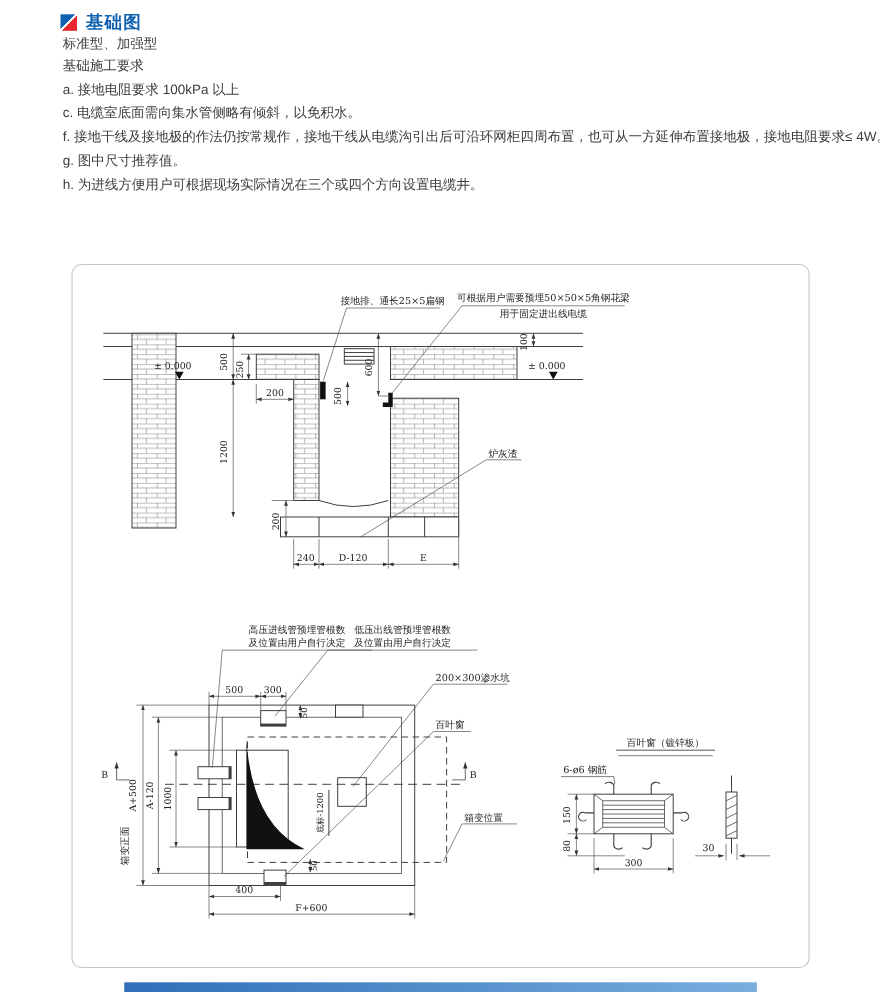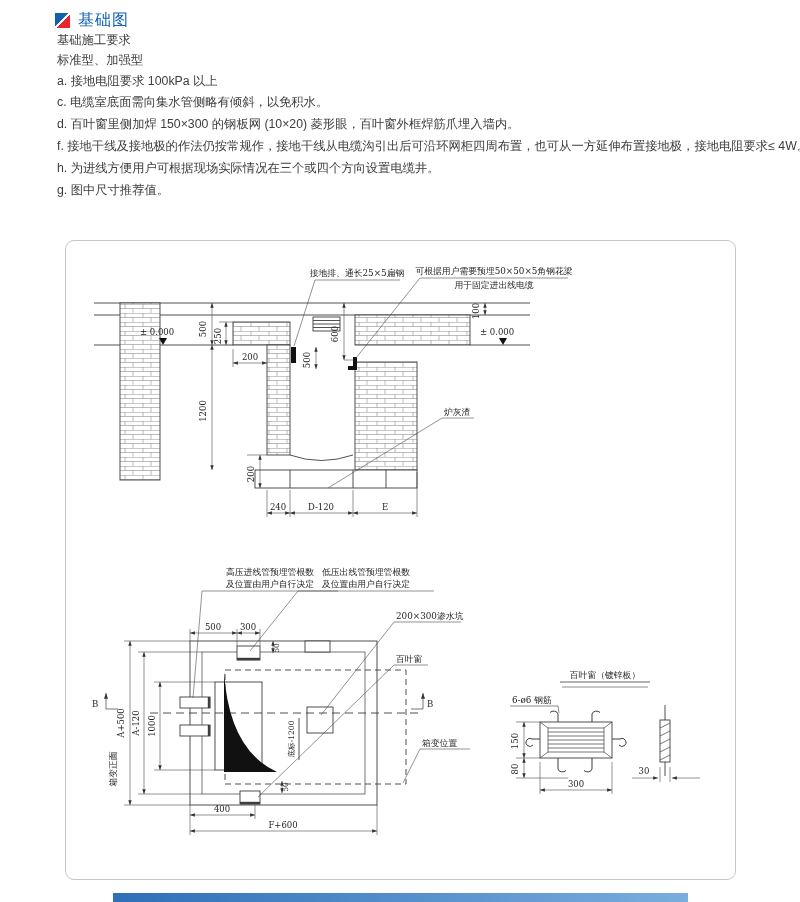--- a/index.html
+++ b/index.html
@@ -1,21 +1,21 @@
 <!DOCTYPE html>
 <html><head>
 <meta charset="utf-8">
 <style>
   html,body{margin:0;padding:0;background:#fff;}
   .page{position:relative;width:800px;height:902px;background:#fff;overflow:hidden;
         font-family:"Liberation Sans","DejaVu Sans",sans-serif;color:#3c3c3c;}
   .header{position:absolute;left:55px;top:10px;display:flex;align-items:center;gap:8px;}
   .hicon{width:15px;height:15px;display:inline-block;
          background:linear-gradient(135deg,#1061b0 46%,#ffffff 46%,#ffffff 54%,#e8262d 54%);}
-  .htitle{font-size:16px;font-weight:normal;color:#1061b0;letter-spacing:1px;}
+  .htitle{font-size:16px;font-weight:bold;color:#1061b0;letter-spacing:1px;}
   .textblock{position:absolute;left:57px;top:34px;width:700px;font-size:12.3px;line-height:1.0;}
   .intro{margin:0 0 8px 0;}
   .note{margin:0 0 9.5px 0;white-space:nowrap;}
   .drawbox{position:absolute;left:65px;top:240px;width:669px;height:638px;
            border:1px solid #c6c6c6;border-radius:9px;background:#fff;}
   .drawbox svg{display:block;}
   svg text{fill:#1f1f1f;font-family:"DejaVu Serif","Liberation Serif",serif;}
   .dimtxt{font-size:8.5px;}
   .lbltxt{font-size:8.8px;}
   .smalltxt{font-size:7.6px;}
@@ -26,28 +26,27 @@
 <body>
 
 <div class="page">
 
   <div class="header">
     <span class="hicon"></span>
     <span class="htitle">基础图</span>
   </div>
 
   <div class="textblock">
+    <p class="intro">标准型、加强型</p>
     <p class="intro">基础施工要求</p>
-    <p class="intro">标准型、加强型</p>
     <p class="note">a. 接地电阻要求 100kPa 以上</p>
     <p class="note">c. 电缆室底面需向集水管侧略有倾斜，以免积水。</p>
-    <p class="note">d. 百叶窗里侧加焊 150×300 的钢板网 (10×20) 菱形眼，百叶窗外框焊筋爪埋入墙内。</p>
     <p class="note">f. 接地干线及接地极的作法仍按常规作，接地干线从电缆沟引出后可沿环网柜四周布置，也可从一方延伸布置接地极，接地电阻要求≤ 4W。</p>
+    <p class="note">g. 图中尺寸推荐值。</p>
     <p class="note">h. 为进线方便用户可根据现场实际情况在三个或四个方向设置电缆井。</p>
-    <p class="note">g. 图中尺寸推荐值。</p>
   </div>
 
   <div class="drawbox">
   <svg width="669" height="637" viewBox="0 0 669 637">
     <defs>
       <pattern id="brick" width="18" height="9" patternUnits="userSpaceOnUse">
         <rect width="18" height="9" fill="#ffffff"></rect>
         <path d="M0,0.3 H18 M0,4.5 H18 M5,0 V4.5 M13,4.5 V9" stroke="#8d8d8d" stroke-width="0.6" fill="none"></path>
       </pattern>
       <marker id="arr" viewBox="0 0 10 10" refX="9" refY="5" markerWidth="9" markerHeight="9" orient="auto-start-reverse">

